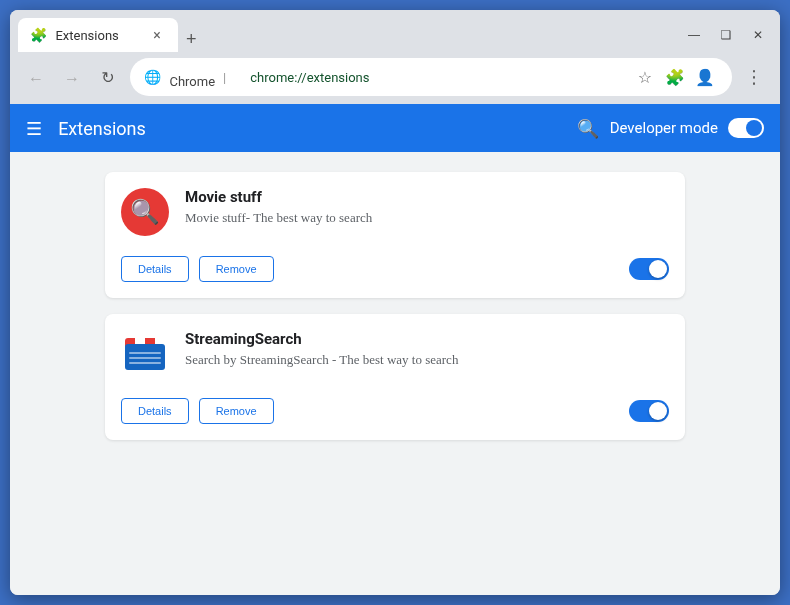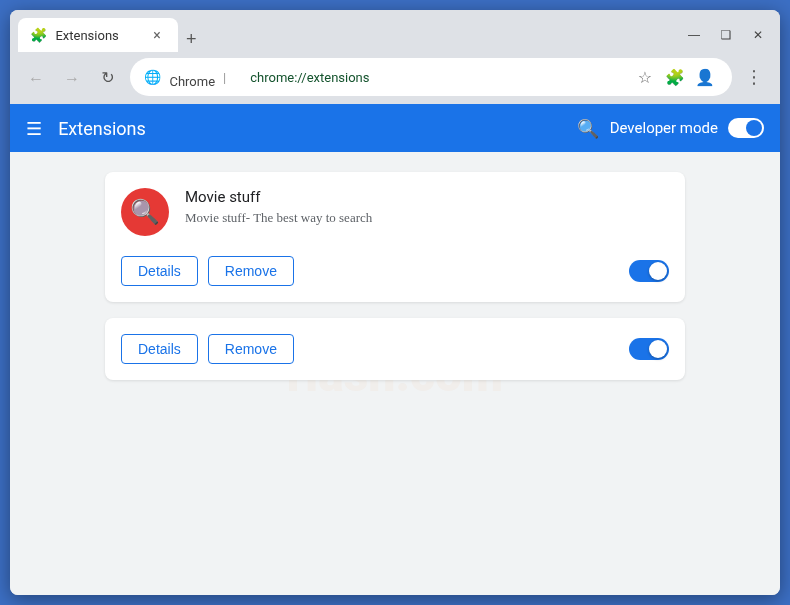--- a/index.html
+++ b/index.html
@@ -260,41 +260,41 @@
     }
     .ext-card-top {
       display: flex;
       align-items: flex-start;
       gap: 16px;
       margin-bottom: 20px;
     }
     .ext-info { flex: 1; }
     .ext-name {
       font-size: 15px;
-      font-weight: 400;
+      font-weight: 700;
       color: #202124;
       margin-bottom: 4px;
     }
     .ext-desc {
       font-size: 13px;
       color: #5f6368;
       font-family: Liberation Serif, serif;
     }
     .ext-card-bottom {
       display: flex;
       align-items: center;
       gap: 10px;
     }
     .ext-btn {
       border: 1px solid #1a73e8;
       background: #fff;
       color: #1a73e8;
       border-radius: 4px;
       padding: 6px 16px;
-      font-size: 14px;
+      font-size: 11px;
       cursor: pointer;
       font-weight: 500;
     }
     .ext-toggle {
       margin-left: auto;
       width: 40px;
       height: 22px;
       background: #1a73e8;
       border-radius: 11px;
       position: relative;
@@ -436,20 +436,38 @@
       <div class="ext-card-bottom">
         <button class="ext-btn">Details</button>
         <button class="ext-btn">Remove</button>
         <div class="ext-toggle">
           <div class="ext-toggle-knob"></div>
         </div>
       </div>
     </div>
 
     <div class="ext-card">
+      <div class="ext-card-top">
+        <div class="streaming-logo">
+          <div class="clapperboard">
+            <div class="clap-top"></div>
+            <div class="clap-body">
+              <div class="clap-lines">
+                <div class="clap-line"></div>
+                <div class="clap-line"></div>
+                <div class="clap-line"></div>
+              </div>
+            </div>
+          </div>
+        </div>
+        <div class="ext-info">
+          <div class="ext-name">StreamingSearch</div>
+          <div class="ext-desc">Search by StreamingSearch - The best way to search</div>
+        </div>
+      </div>
       <div class="ext-card-bottom">
         <button class="ext-btn">Details</button>
         <button class="ext-btn">Remove</button>
         <div class="ext-toggle">
           <div class="ext-toggle-knob"></div>
         </div>
       </div>
     </div>
   </div>
 </div>

